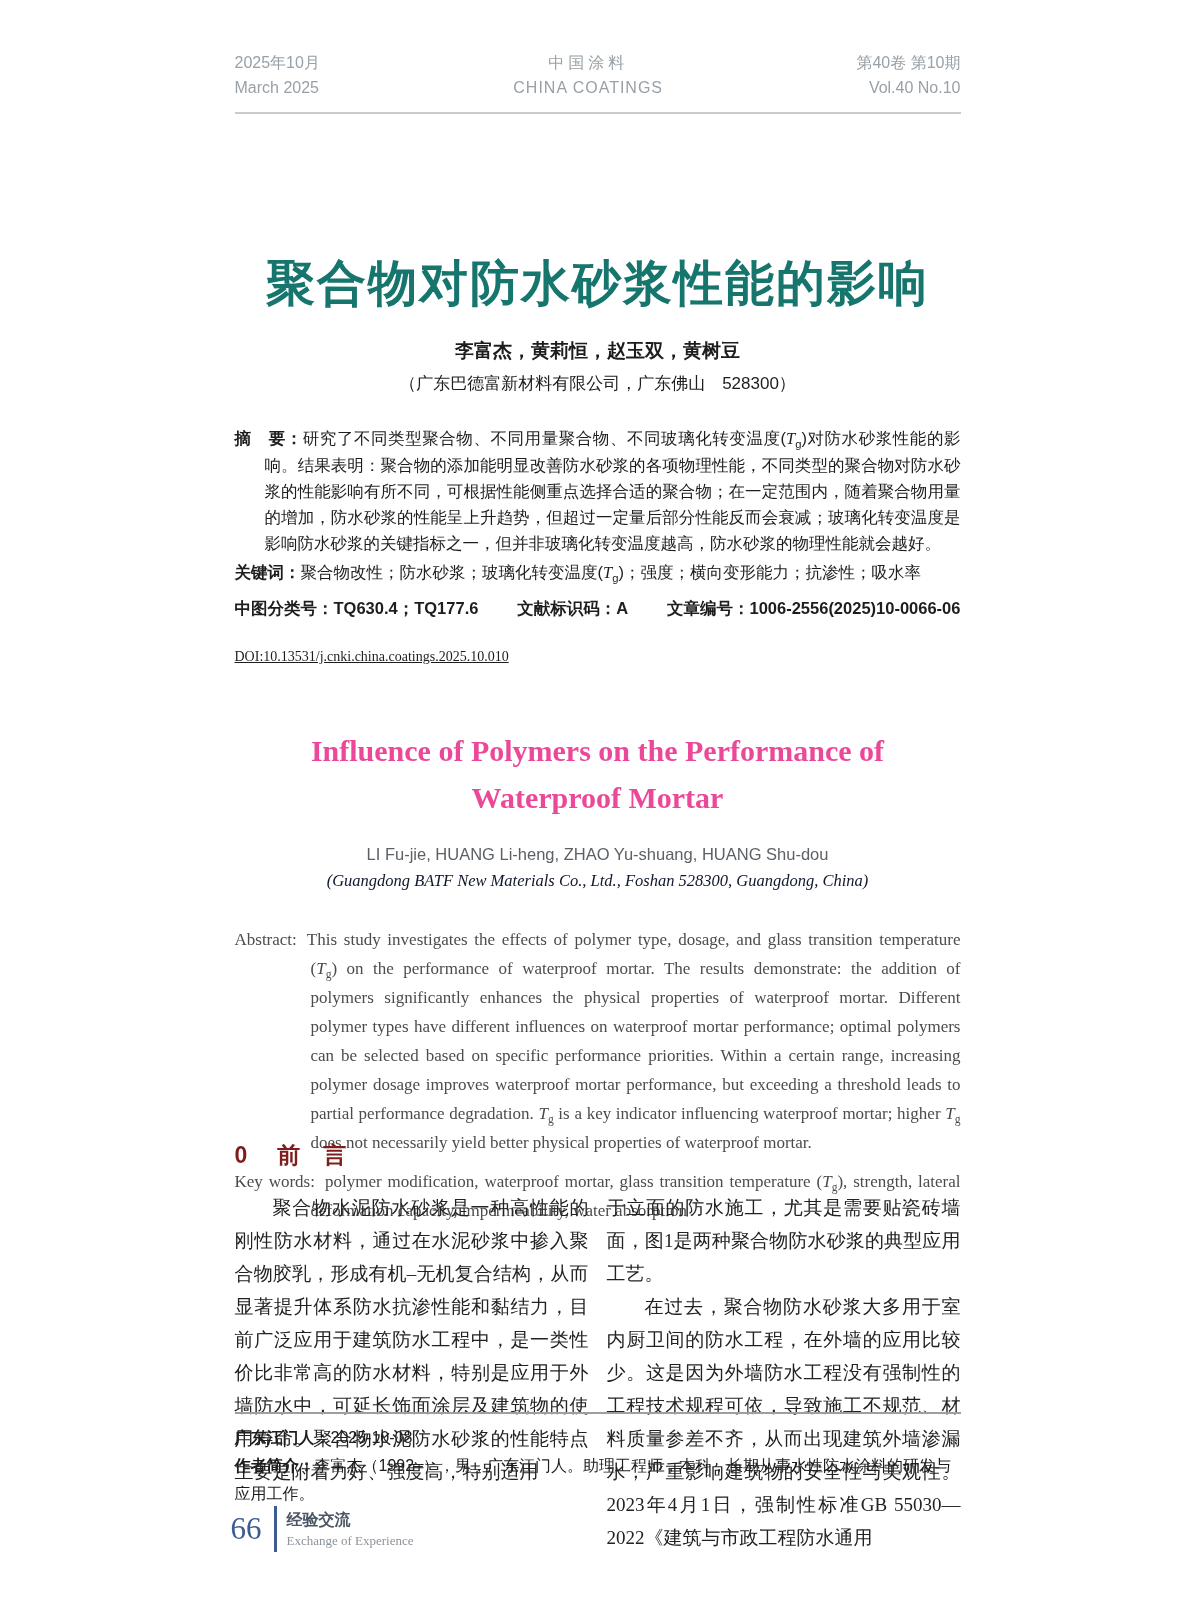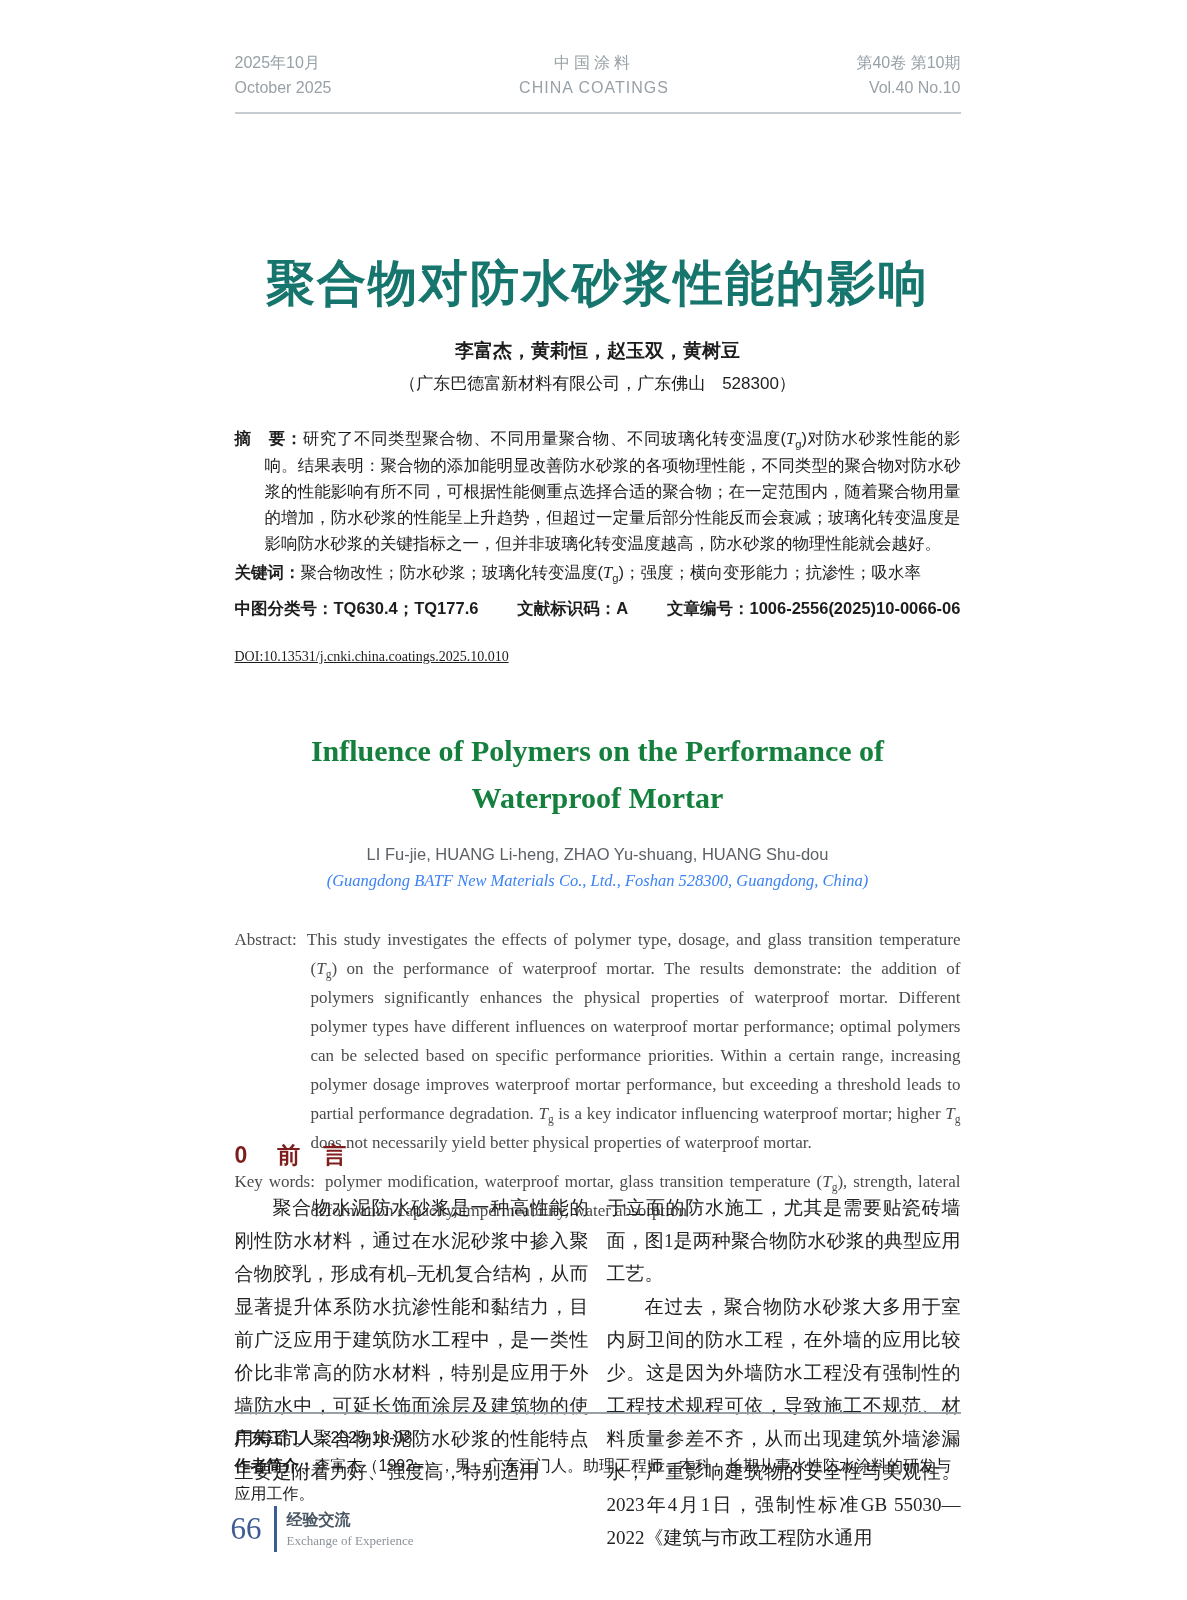--- a/index.html
+++ b/index.html
@@ -35,24 +35,24 @@
   .kw-cn { font-size:16.5px; line-height:26px; margin-top:3px; }
   .kw-cn .lbl { font-weight:bold; }
 
   .class-row { display:flex; justify-content:space-between;
     font-size:16.5px; font-weight:bold; margin-top:10px; line-height:24px; }
   .doi { font-family:"Liberation Serif","DejaVu Serif",serif;
     font-size:14px; margin-top:25px; line-height:24px;text-decoration:underline; }
 
   .title-en { margin:58px auto 0 auto; max-width:840px; text-align:center;
     font-family:"Liberation Serif","DejaVu Serif",serif; font-size:30px;
-    line-height:47px; font-weight:bold; color:#15803d; }
+    line-height:47px; font-weight:bold; color:#ec4899; }
   .authors-en { margin-top:24px; text-align:center; font-size:16.5px; color:#5c6166; }
   .affil-en { margin-top:7px; text-align:center; font-style:italic;
-    font-family:"Liberation Serif","DejaVu Serif",serif; font-size:16.5px; color:#3b82f6; }
+    font-family:"Liberation Serif","DejaVu Serif",serif; font-size:16.5px; color:#0f172a; }
 
   .hang-en { margin-top:34px; font-family:"Liberation Serif","DejaVu Serif",serif;
     font-size:17px; line-height:29px; color:#4c4c4c; text-align:justify;
     padding-left:76px; text-indent:-76px; }
   .hang-en .lbl { margin-right:10px; }
   .kw-en { margin-top:10px; }
 
   
   .cols { top:1140px; left:138px; right:130px; display:flex; gap:18px; }
   .col { width:50%; font-family:"Liberation Serif","DejaVu Serif",serif;
@@ -78,21 +78,21 @@
     font-size:13px; color:#8d939a; line-height:18px; }
 </style>
 </head>
 <body>
 
 <div class="page">
 
   <div class="runhead abs">
     <div>
       <div>2025年10月</div>
-      <div>October 2025</div>
+      <div>March 2025</div>
     </div>
     <div class="c">
       <div>中国涂料</div>
       <div class="en">CHINA COATINGS</div>
     </div>
     <div class="r">
       <div>第40卷 第10期</div>
       <div>Vol.40  No.10</div>
     </div>
   </div>

